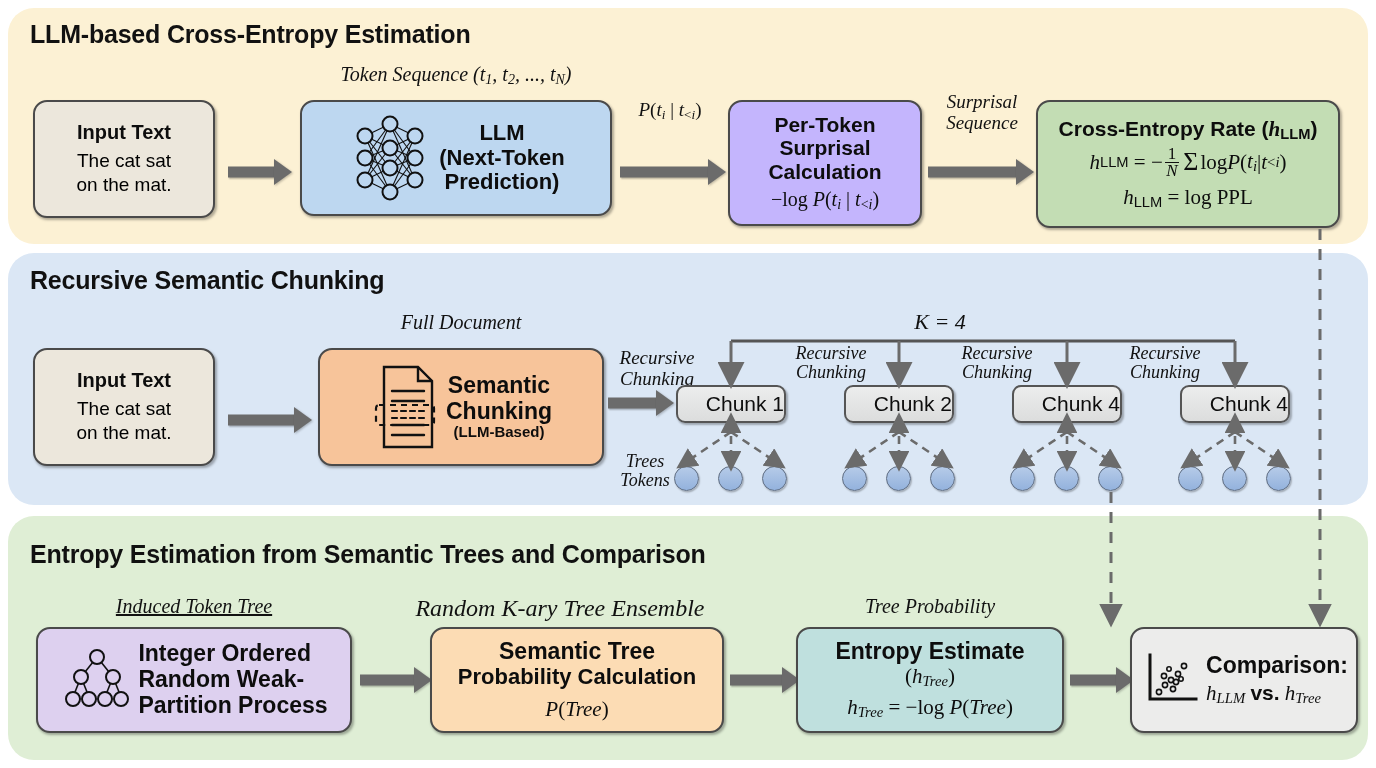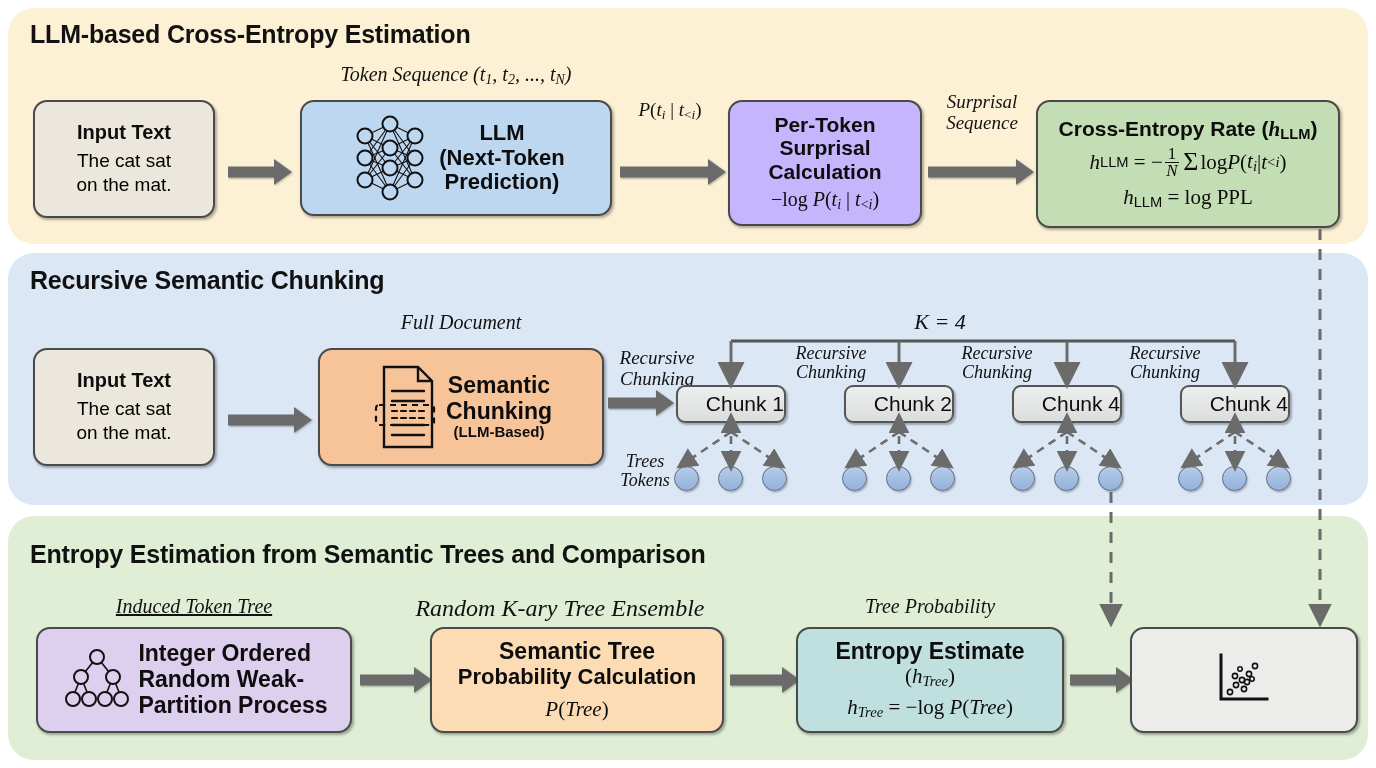--- a/index.html
+++ b/index.html
@@ -339,20 +339,26 @@
             <circle cx="31" cy="31" r="2.6"></circle>
           <circle cx="33" cy="40" r="2.6"></circle>
             <circle cx="38" cy="25" r="2.6"></circle>
           <circle cx="36" cy="33" r="2.6"></circle>
             <circle cx="44" cy="17" r="2.6"></circle>
           <circle cx="29" cy="20" r="2.2"></circle>
             <circle cx="41" cy="30" r="2.2"></circle>
         </g>
       </svg>
     </span>
+    <span style="display:flex;flex-direction:column;align-items:flex-start;">
+      <span class="bold" style="font-size:23px;">Comparison:</span>
+      <span class="math" style="font-size:21px;margin-top:2px;">
+        <i>h<sub>LLM</sub></i> <b class="sf">vs.</b> <i>h<sub>Tree</sub></i>
+      </span>
+    </span>
   </div>
 
   <svg class="overlay">
     <defs>
       <marker id="solidhead" markerWidth="9" markerHeight="9" refX="4" refY="4.5" orient="auto">
         <path d="M0,0 L9,4.5 L0,9 Z" fill="#6b6b6b"></path>
       </marker>
       <marker id="dashhead" markerWidth="8" markerHeight="8" refX="3.5" refY="4" orient="auto">
         <path d="M0,0 L8,4 L0,8 Z" fill="#6b6b6b"></path>
       </marker>

